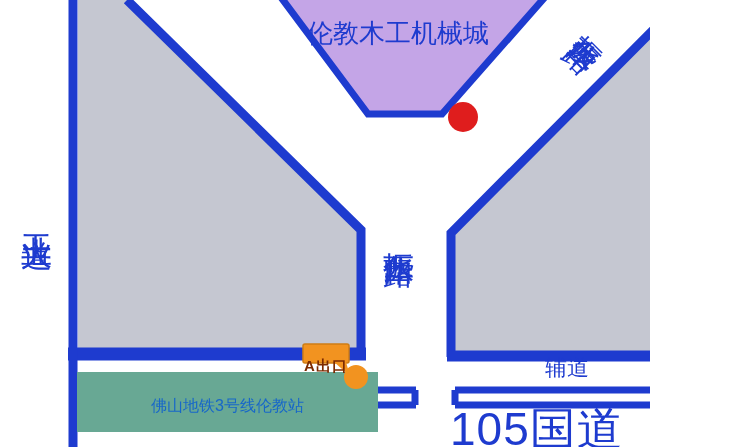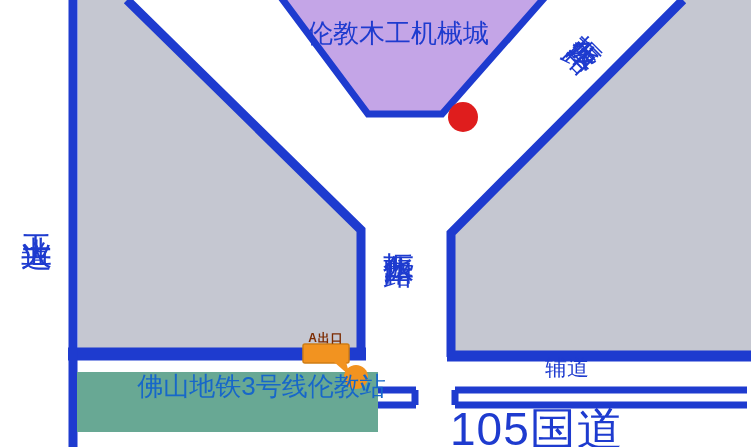--- a/index.html
+++ b/index.html
@@ -1,18 +1,18 @@
 <!DOCTYPE html>
 <html><head>
 <meta charset="utf-8">
 <style>
   html,body{margin:0;padding:0;background:#fff;}
   #map-canvas{
     position:relative;
-    width:751px;height:447px;
+    width:650px;height:447px;
     overflow:hidden;
     background:#bef264;
     font-family:"Liberation Sans",sans-serif;
   }
   #map-canvas svg{position:absolute;left:0;top:0;}
   .lbl{
     position:absolute;
     color:#1e3bcf;
     font-weight:500;
     line-height:1;
@@ -33,28 +33,28 @@
   .industrial-label{left:21px;top:210px;height:142px;font-size:31px;letter-spacing:2px;}
   .stem-label{left:383px;top:228px;height:140px;font-size:31px;letter-spacing:2px;}
   .diagonal-label{
     left:551px;top:6px;height:132px;font-size:30px;letter-spacing:3px;
     transform:rotate(45deg);
     transform-origin:center center;
   }
   .frontage-label{left:545px;top:357px;font-size:22px;}
   .highway-label{left:450px;top:406px;font-size:46px;letter-spacing:1px;}
   .station-label{
-    left:77px;top:356px;width:301px;height:60px;
+    left:77px;top:376px;width:301px;height:60px;
     display:flex;align-items:center;justify-content:center;
-    font-size:26px;color:#1767c9;padding-left:34px;
+    font-size:16px;color:#1767c9;
   }
   .exit-label{
-    left:303px;top:328px;width:46px;height:19px;
+    left:303px;top:356px;width:46px;height:19px;
     display:flex;align-items:center;justify-content:center;
-    font-size:12px;font-weight:bold;color:#7c2a00;letter-spacing:1px;border-radius:9px;
+    font-size:15px;font-weight:bold;color:#7c2a00;letter-spacing:1px;border-radius:9px;
   }
 </style>
 </head>
 <body>
 
 <div id="map-canvas">
 
   <svg width="751" height="447" viewBox="0 0 751 447">
 
     <rect x="0" y="0" width="751" height="447" fill="#ffffff"></rect>

